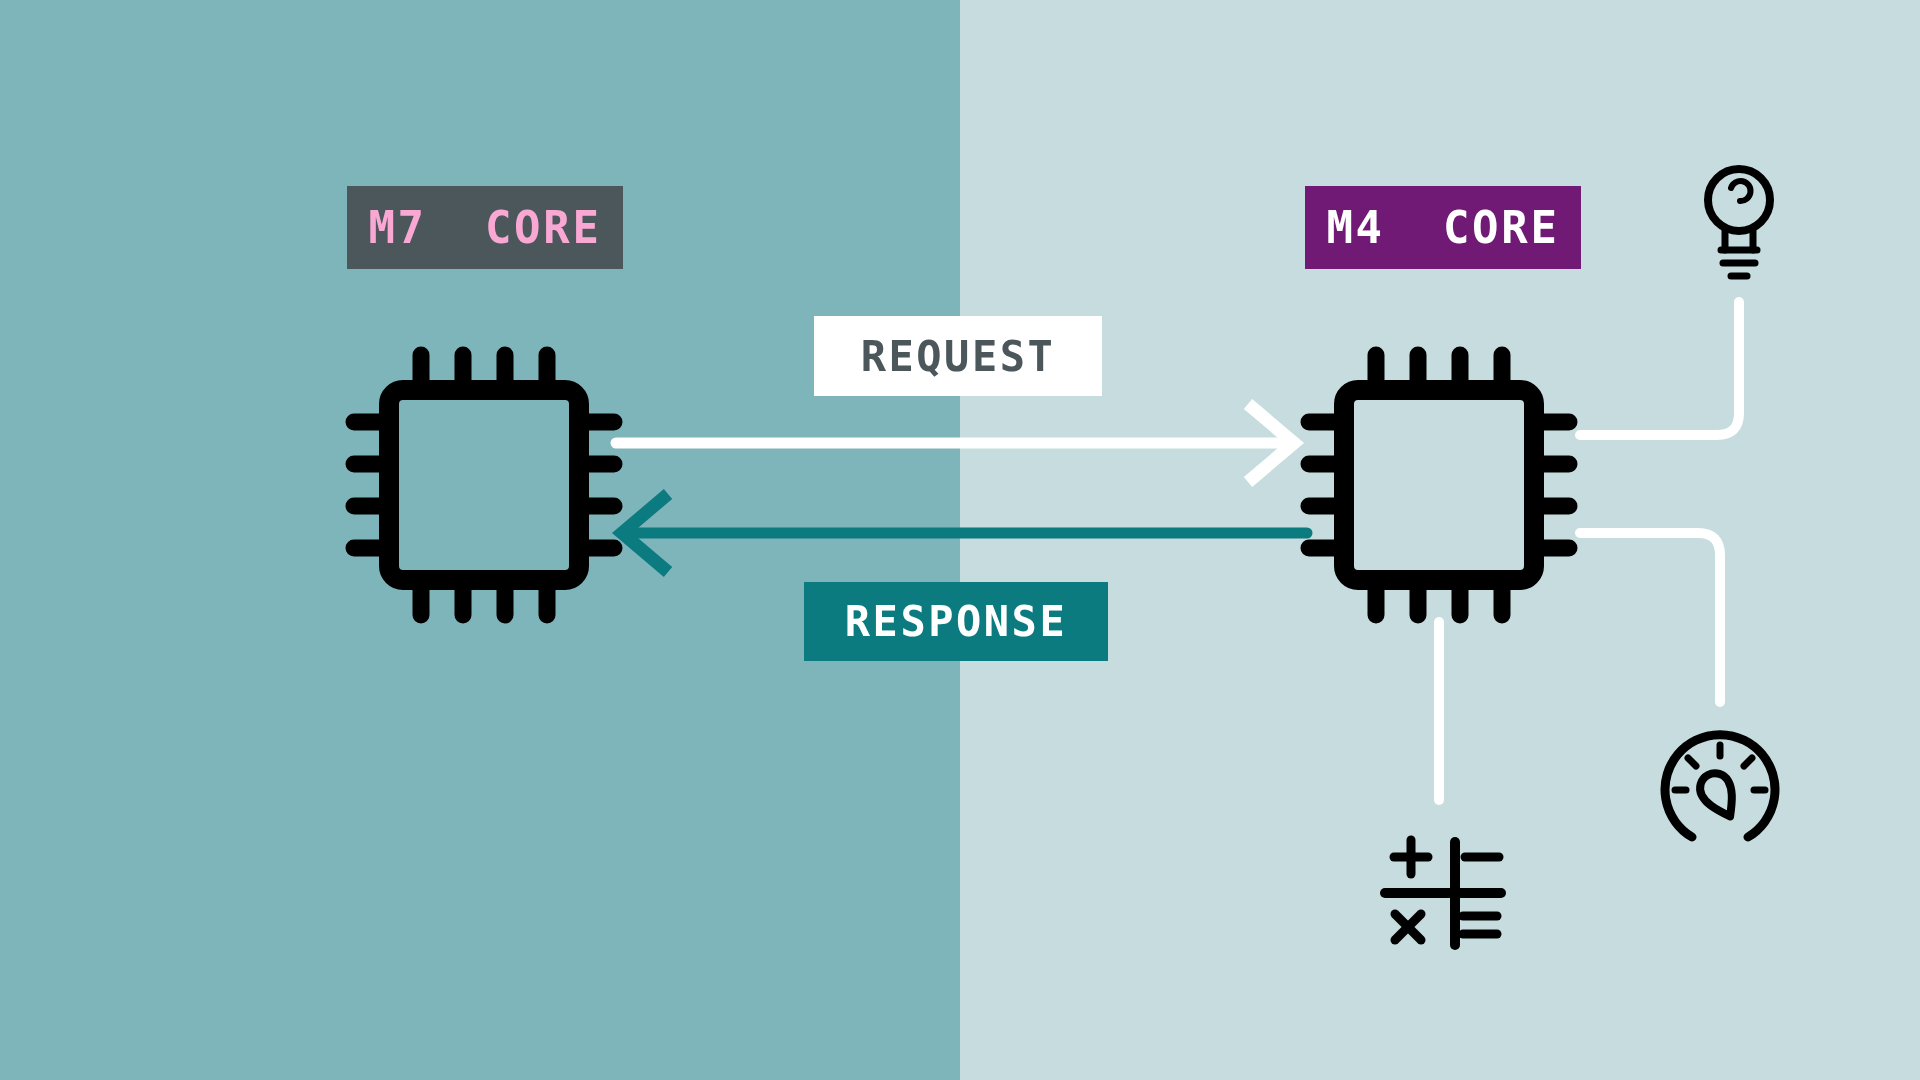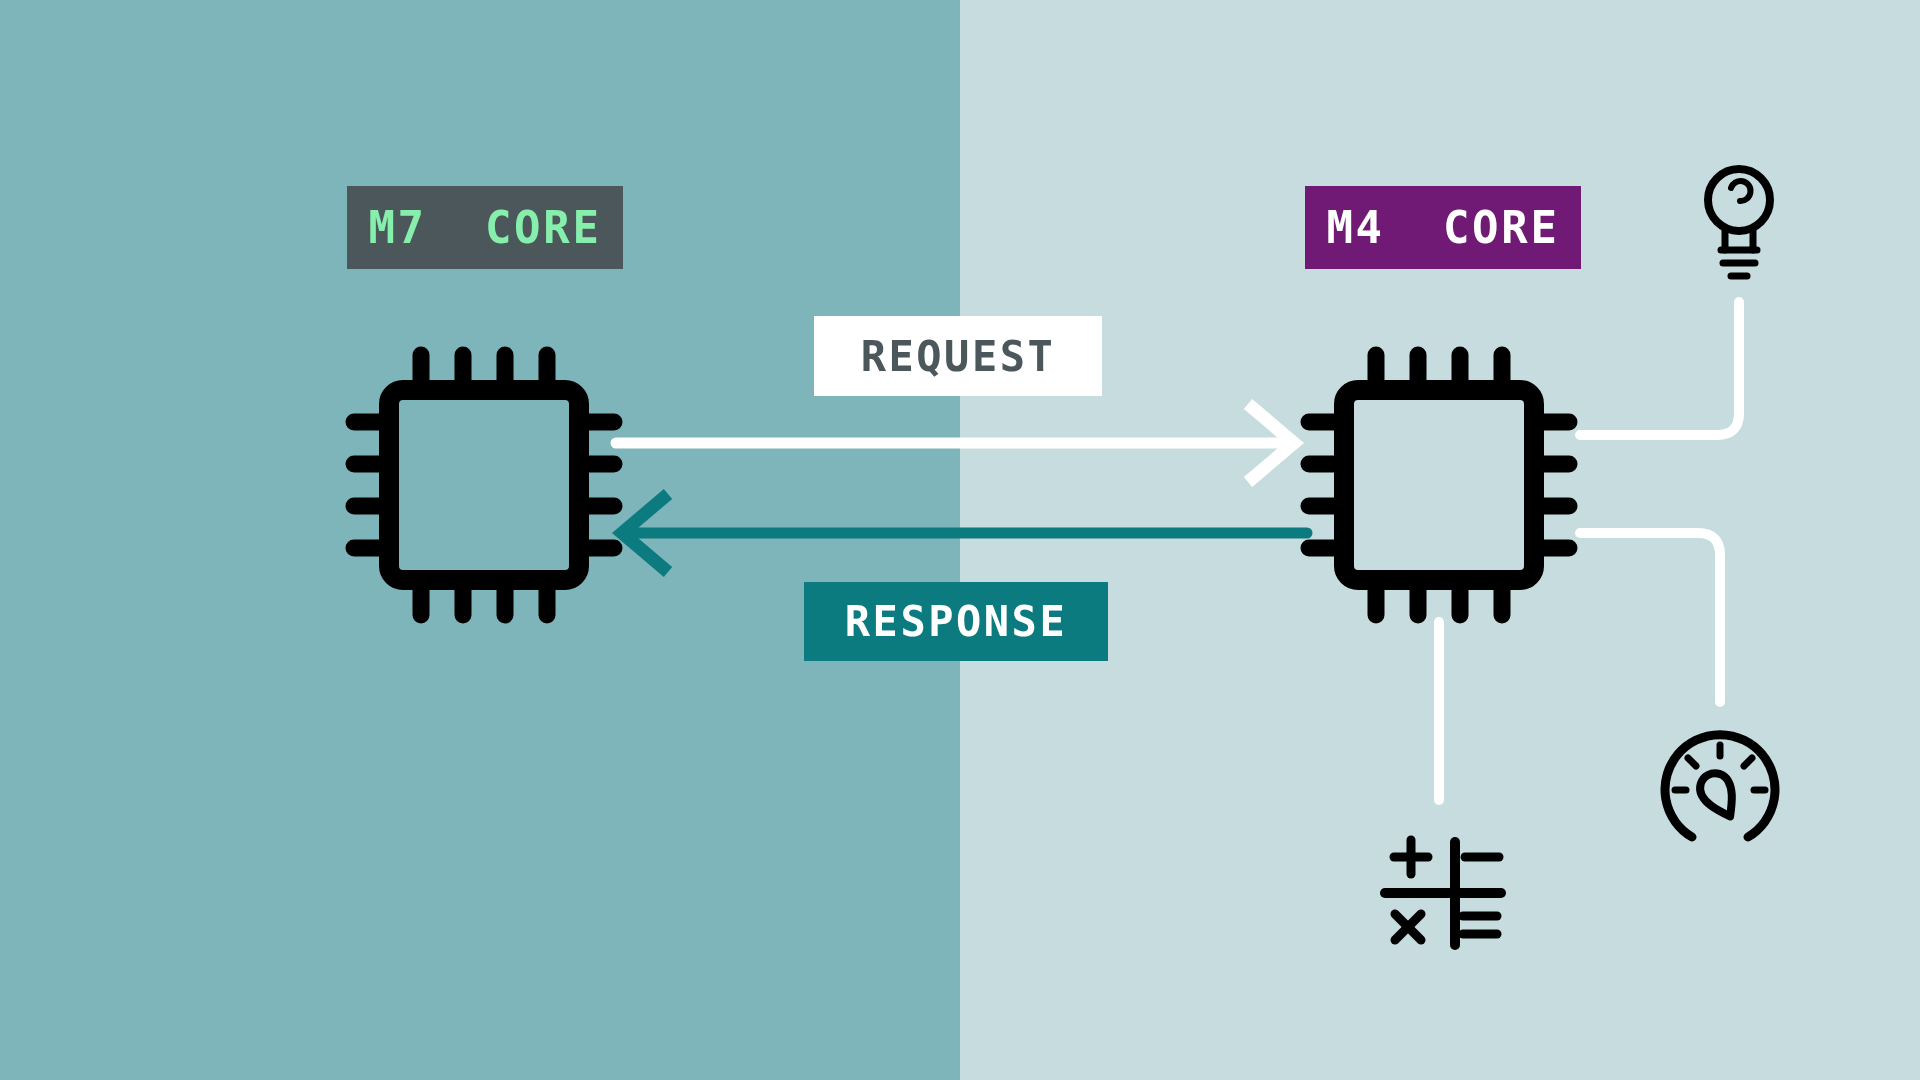--- a/index.html
+++ b/index.html
@@ -111,21 +111,21 @@
       <line x1="1394" y1="857" x2="1428" y2="857" stroke-width="9"></line>
       <line x1="1411" y1="840" x2="1411" y2="874" stroke-width="9"></line>
       <line x1="1465" y1="857" x2="1499" y2="857" stroke-width="9"></line>
       <line x1="1395" y1="914" x2="1421" y2="940" stroke-width="9"></line>
       <line x1="1421" y1="914" x2="1395" y2="940" stroke-width="9"></line>
       <line x1="1463" y1="916" x2="1497" y2="916" stroke-width="9"></line>
       <line x1="1463" y1="934" x2="1497" y2="934" stroke-width="9"></line>
     </g>
   </svg>
 
-  <div id="m7-label" class="tag core" style="background-color: rgb(76, 87, 92); color: #86efac;">M7  CORE</div>
+  <div id="m7-label" class="tag core" style="background-color: rgb(76, 87, 92); color: #f9a8d4;">M7  CORE</div>
 
   <div id="m4-label" class="tag core" style="background-color: #701a75; color: rgb(255, 255, 255);">M4  CORE</div>
 
   <div id="request-label" class="tag arrowlbl" style="background-color: rgb(255, 255, 255); color: rgb(76, 87, 92);">REQUEST</div>
 
   <div id="response-label" class="tag arrowlbl" style="background-color: rgb(11, 123, 128); color: rgb(255, 255, 255);">RESPONSE</div>
 
 </div>
 
 </body></html>

